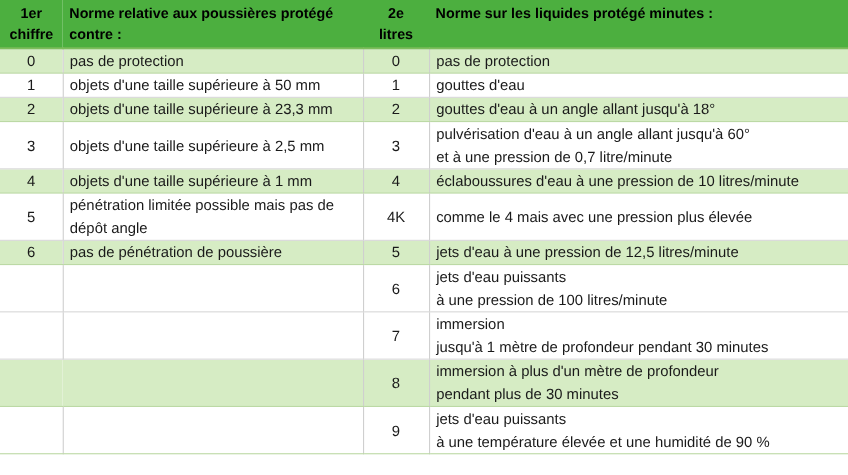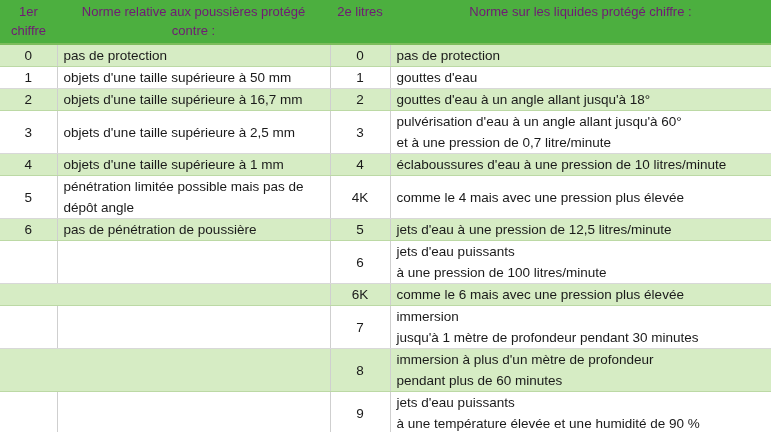--- a/index.html
+++ b/index.html
@@ -25,36 +25,36 @@
     table-layout: fixed;
     background: #ffffff;
   }
   table.ip-table col.c1 { width: 57px; }
   table.ip-table col.c2 { width: 273px; }
   table.ip-table col.c3 { width: 60px; }
   table.ip-table col.c4 { width: 381px; }
 
   thead th {
     background: #4CAF3F;
-    color: #701a75;
-    font-weight: normal;
+    color: #000000;
+    font-weight: bold;
     font-size: 13px;
     line-height: 19px;
     padding: 2px 6px 3px 6px;
     vertical-align: top;
     border: 0;
     height: 38px;
     box-sizing: border-box;
     margin-left: 42px;
   }
   thead th.h-num {
     text-align: center;
   }
   thead th.h-txt {
-    text-align: center;
+    text-align: left;
   }
   thead tr {
     border-bottom: 2px solid #7dbd5c;
   }
 
   tbody td {
     font-size: 13.5px;
     line-height: 21px;
     color: #1a1a1a;
     padding: 0 6px;
@@ -102,39 +102,39 @@
     </colgroup>
     <thead>
       <tr>
         <th class="h-num">1er
 chiffre</th>
         <th class="h-txt">Norme relative aux poussières
 protégé contre :</th>
         <th class="h-num">2e
 litres</th>
         <th class="h-txt">Norme sur les liquides
-protégé chiffre :</th>
+protégé minutes :</th>
       </tr>
     </thead>
     <tbody id="tbody">
         <tr class="alt">
           <td class="num h1">0</td>
           <td class="txt h1">pas de protection</td>
           <td class="num h1">0</td>
           <td class="txt last-col h1">pas de protection</td>
         </tr>
         <tr>
           <td class="num h1">1</td>
           <td class="txt h1">objets d'une taille supérieure à 50 mm</td>
           <td class="num h1">1</td>
           <td class="txt last-col h1">gouttes d'eau</td>
         </tr>
         <tr class="alt">
           <td class="num h1">2</td>
-          <td class="txt h1">objets d'une taille supérieure à 16,7 mm</td>
+          <td class="txt h1">objets d'une taille supérieure à 23,3 mm</td>
           <td class="num h1">2</td>
           <td class="txt last-col h1">gouttes d'eau à un angle allant jusqu'à 18°</td>
         </tr>
         <tr>
           <td class="num h2">3</td>
           <td class="txt h2">objets d'une taille supérieure à 2,5 mm</td>
           <td class="num h2">3</td>
           <td class="txt last-col h2">pulvérisation d'eau à un angle allant jusqu'à 60°
 et à une pression de 0,7 litre/minute</td>
         </tr>
@@ -157,39 +157,33 @@
           <td class="num h1">5</td>
           <td class="txt last-col h1">jets d'eau à une pression de 12,5 litres/minute</td>
         </tr>
         <tr>
           <td class="num h2"></td>
           <td class="txt h2"></td>
           <td class="num h2">6</td>
           <td class="txt last-col h2">jets d'eau puissants
 à une pression de 100 litres/minute</td>
         </tr>
-        <tr class="alt">
-          <td class="num h1 noborder"></td>
-          <td class="txt h1"></td>
-          <td class="num h1">6K</td>
-          <td class="txt last-col h1">comme le 6 mais avec une pression plus élevée</td>
-        </tr>
         <tr>
           <td class="num h2"></td>
           <td class="txt h2"></td>
           <td class="num h2">7</td>
           <td class="txt last-col h2">immersion
 jusqu'à 1 mètre de profondeur pendant 30 minutes</td>
         </tr>
         <tr class="alt">
           <td class="num h2 noborder"></td>
           <td class="txt h2"></td>
           <td class="num h2">8</td>
           <td class="txt last-col h2">immersion à plus d'un mètre de profondeur
-pendant plus de 60 minutes</td>
+pendant plus de 30 minutes</td>
         </tr>
         <tr>
           <td class="num h2"></td>
           <td class="txt h2"></td>
           <td class="num h2">9</td>
           <td class="txt last-col h2">jets d'eau puissants
 à une température élevée et une humidité de 90 %</td>
         </tr>
       </tbody>
   </table>

